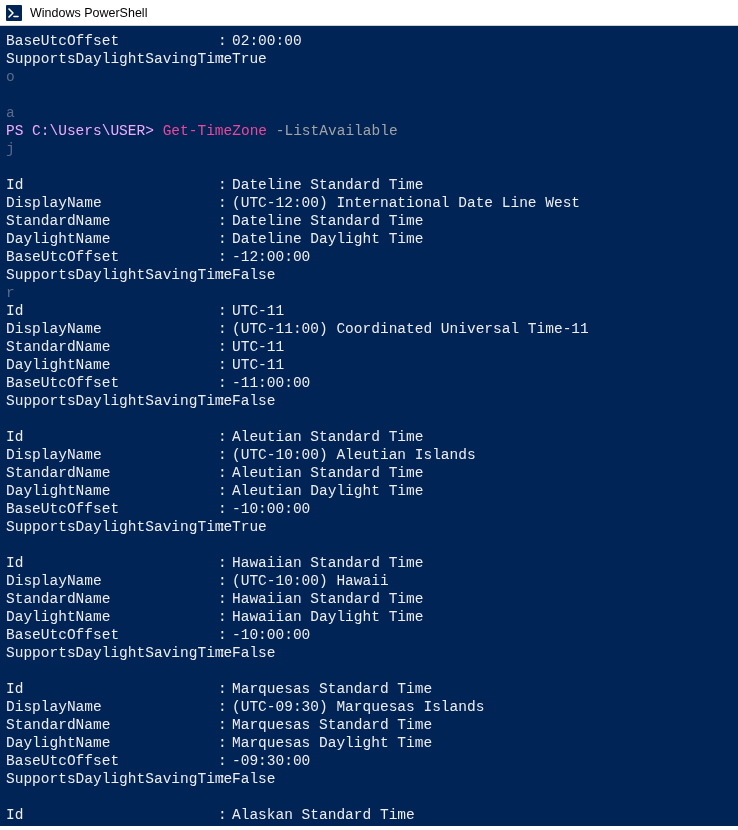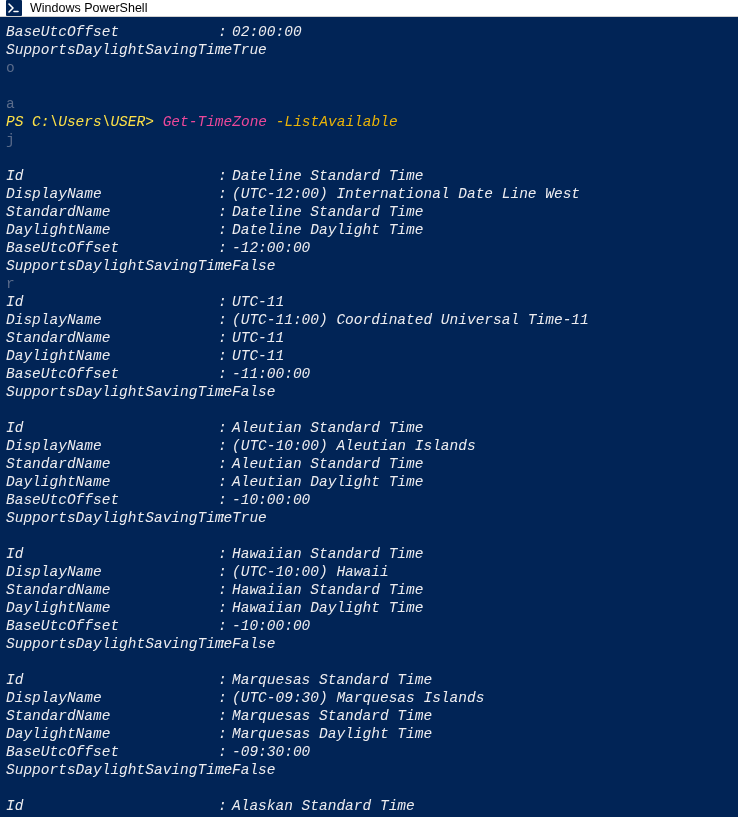--- a/index.html
+++ b/index.html
@@ -4,21 +4,21 @@
   <style>
     * { margin: 0; padding: 0; box-sizing: border-box; }
     body {
       width: 738px;
       height: 830px;
       overflow: hidden;
       font-family: 'Segoe UI', Tahoma, sans-serif;
       background: #ffffff;
     }
     .titlebar {
-      height: 17px;
+      height: 26px;
       background: #ffffff;
       border-bottom: 1px solid #d0d0d0;
       display: flex;
       align-items: center;
       padding-left: 6px;
       gap: 8px;
     }
     .app-icon {
       width: 16px;
       height: 16px;
@@ -34,24 +34,24 @@
       background: #012456;
       color: #eeedf0;
       font-family: Consolas, 'Courier New', monospace;
       font-size: 14.5px;
       line-height: 18px;
       height: 800px;
       padding: 6px 6px 0 6px;
       white-space: pre;
       overflow: hidden;
     }
-    .prompt-path { color: #fde047; }
+    .prompt-path { color: #f0abfc; }
     .prompt-cmd { color: #ec4899; }
-    .prompt-param { color: #eab308; }
-    .row { display: flex; font-style: italic; }
+    .prompt-param { color: #a3a3a3; }
+    .row { display: flex; }
     .key { width: 212px; display: inline-block; }
     .sep { width: 14px; display: inline-block; }
     .val { display: inline-block; }
     .mark { color: #5a6b8a; }
     .blank { height: 18px; }
   </style>
 </head>
 <body>
 
 <div class="titlebar">

